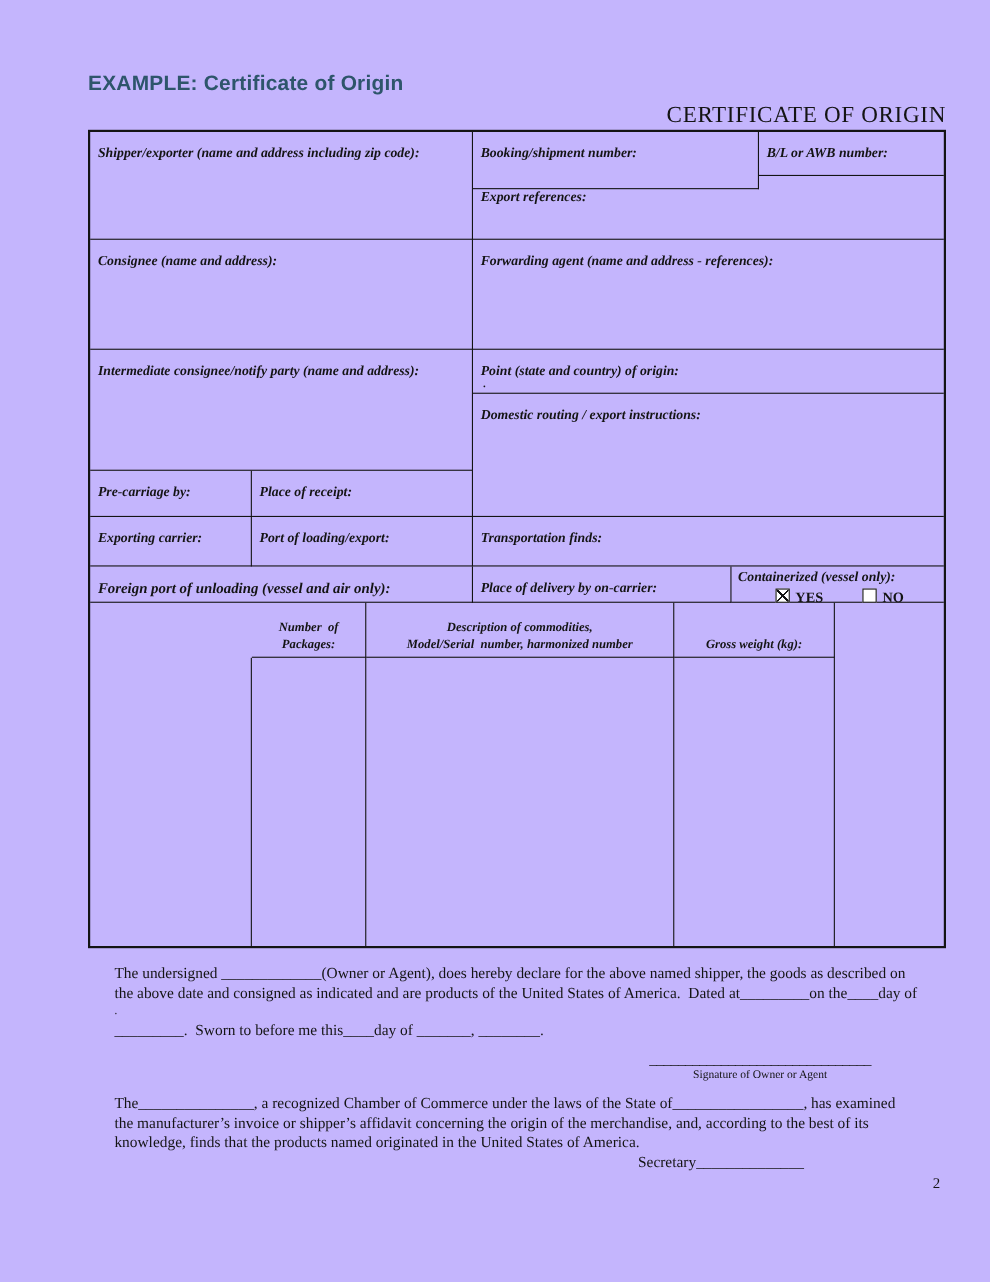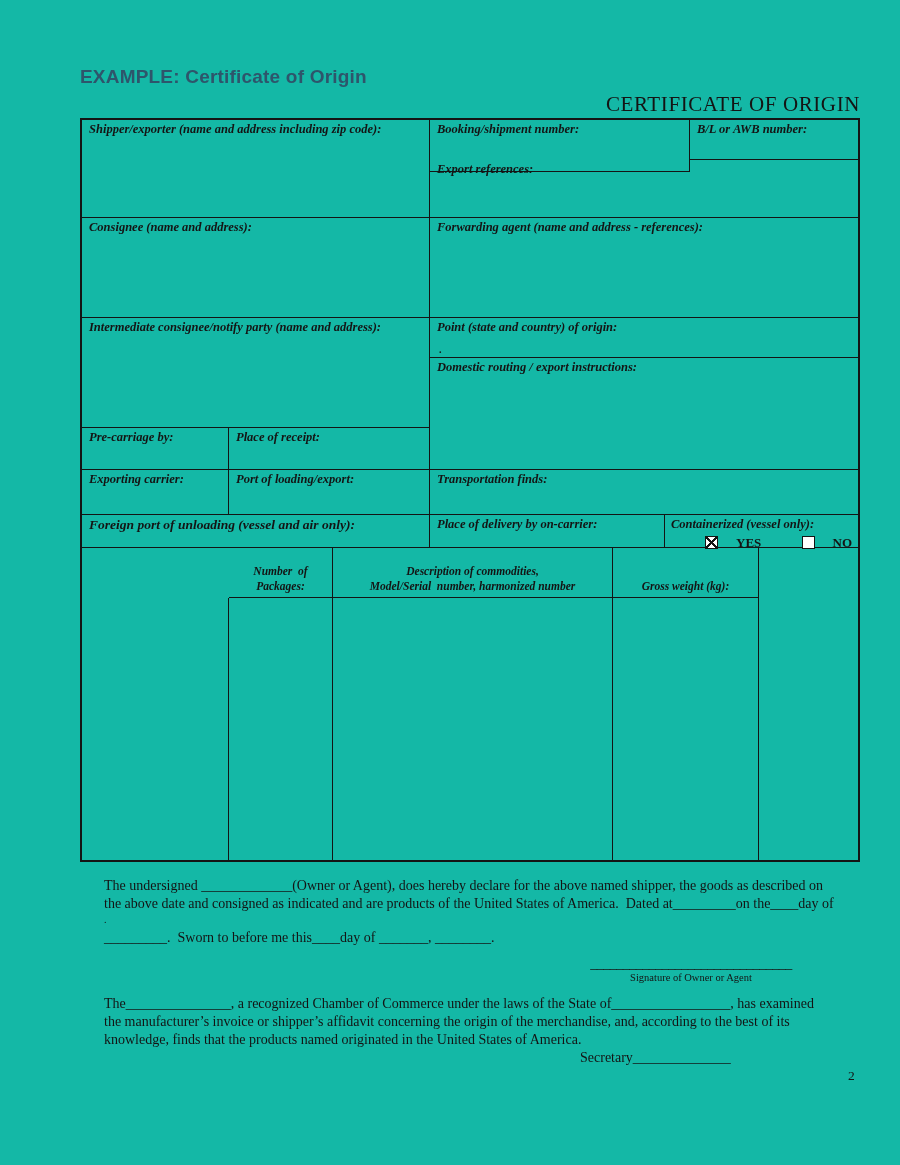--- a/index.html
+++ b/index.html
@@ -1,45 +1,45 @@
 <!DOCTYPE html>
 <html><head>
 <meta charset="utf-8">
 <style>
   html,body { margin:0; padding:0; background:#e8e8e8; }
   .sheet {
     position:relative; width:900px; height:1165px; margin:0 auto;
-    background:#14b8a6; color:#141414;
+    background:#c4b5fd; color:#141414;
     font-family:"Liberation Serif", serif;
     overflow:hidden;
   }
   .example-heading {
     position:absolute; left:80px; top:66px;
     font-family:"Liberation Sans", sans-serif;
     font-size:19px; font-weight:bold; letter-spacing:0.2px;
   }
   .doc-title {
     position:absolute; left:80px; top:92px; width:780px;
     text-align:right; font-size:21px; letter-spacing:0.6px;
   }
   .form { position:absolute; left:80px; top:118px; width:780px; height:744px;
           border:2px solid #141414; box-sizing:border-box; }
-  .cell { position:absolute; box-sizing:border-box; padding:2px 7px;
+  .cell { position:absolute; box-sizing:border-box; padding:12px 7px;
           font-size:12.5px; font-weight:bold; font-style:italic; line-height:1.25; }
   .cell.br { border-right:1px solid #141414; }
   .cell.bb { border-bottom:1px solid #141414; }
   .cell .lbl { display:block; }
   .big-lbl { font-size:13.5px; }
   .origin-note { position:absolute; left:9px; bottom:1px; font-size:10px; font-style:normal; }
   
   .hcell { display:flex; flex-direction:column; justify-content:flex-end;
            align-items:center; text-align:center; font-size:11.5px; padding-bottom:4px; }
   .hcell.topleft { justify-content:flex-start; align-items:flex-start; text-align:left; }
   
-  .cb-row { display:flex; align-items:center; gap:18px; font-style:normal;
+  .cb-row { display:flex; align-items:flex-start; gap:5px; font-style:normal;
             font-size:13px; margin-top:2px; padding-left:34px; }
   .cb { display:inline-block; width:13px; height:13px; border:1.5px solid #141414;
         box-sizing:border-box; background:#fff; flex:0 0 auto; }
   .cb.checked { background-image:
       linear-gradient(to top right, transparent 45%, #141414 45%, #141414 55%, transparent 55%),
       linear-gradient(to bottom right, transparent 45%, #141414 45%, #141414 55%, transparent 55%); }
   .cb-gap { width:26px; }
   
   .decl { position:absolute; left:104px; top:877px; }
   .decl-line { white-space:pre; font-size:14px; line-height:18px; }

